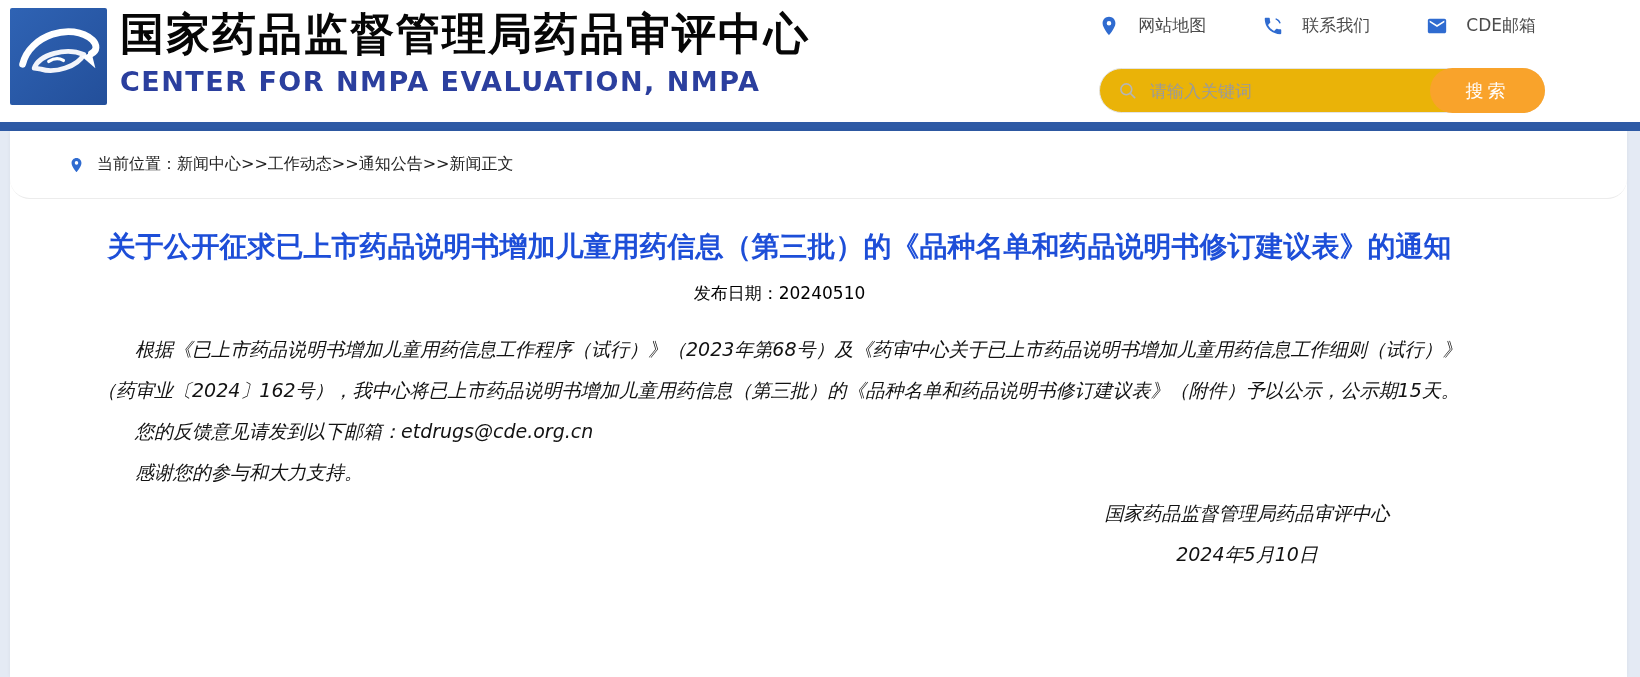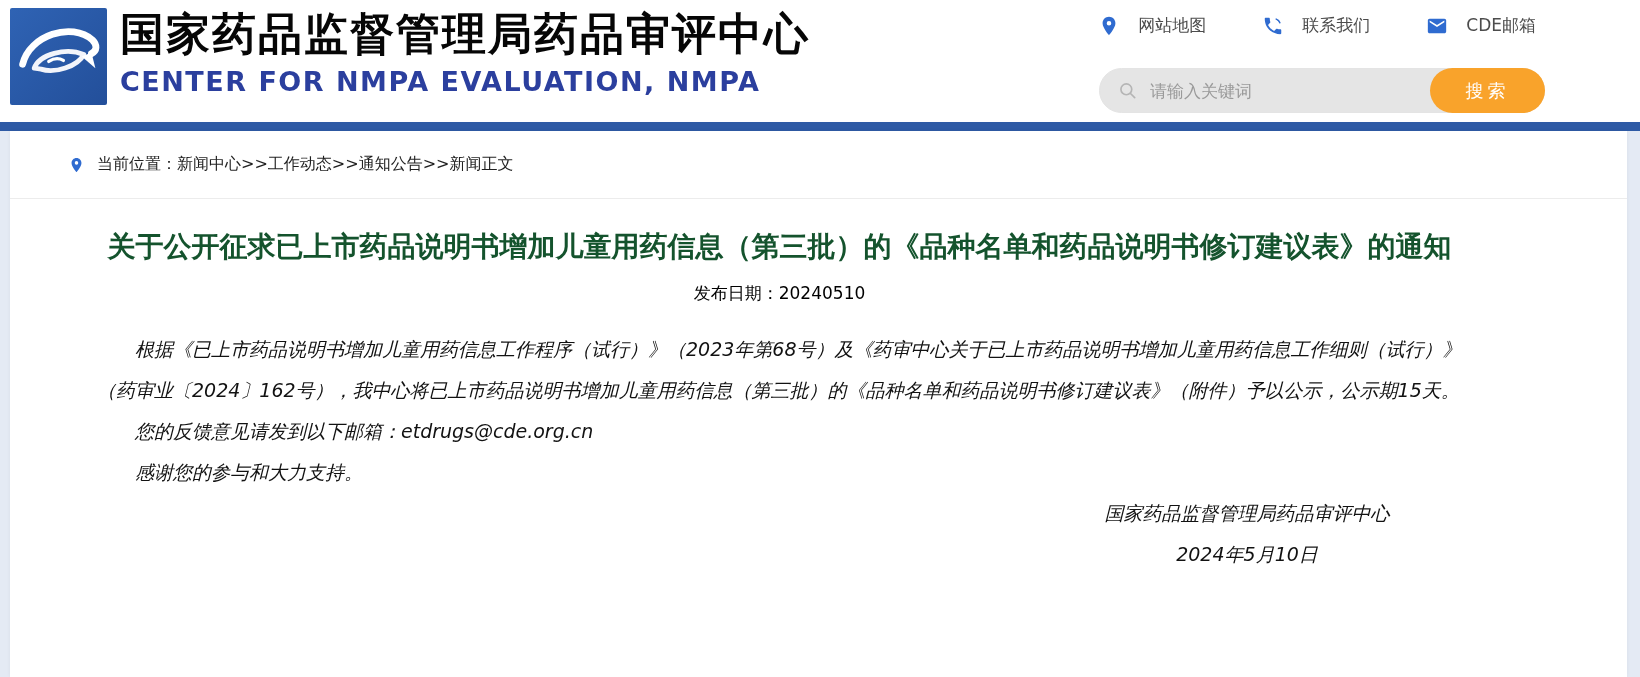--- a/index.html
+++ b/index.html
@@ -40,21 +40,21 @@
   }
   .qlink { display:flex; align-items:center; gap:18px; cursor:pointer; text-decoration:none; }
   .qlink .qicon { width:22px; height:22px; display:inline-flex; }
   .qlink .qicon svg { width:22px; height:22px; }
   .qlink span.qlabel { font-size:17px; color:#4c4c4c; }
 
   .search {
     position:absolute; right:95px; top:68px;
     width:446px; height:45px;
     border:1px solid #e4e4e4; border-radius:23px;
-    background:#e5e5e5;
+    background:#eab308;
     display:flex; align-items:center;
   }
   .search .mag { margin-left:18px; width:20px; height:20px; flex:0 0 auto; }
   .search input {
     flex:1; border:none; outline:none;
     font-size:17px; color:#333; padding:0 10px 0 12px;
     font-family:inherit; background:transparent;
   }
   .search input::placeholder { color:#9a9a9a; }
   .search button {
@@ -74,28 +74,29 @@
     padding:0 13px 0 10px;
   }
   .card {
     background:#fff; width:100%; height:100%;
     box-shadow:0 0 4px rgba(0,0,0,0.05);
   }
   .breadcrumb {
     height:68px; display:flex; align-items:center;
     padding-left:58px; gap:12px;
     border-bottom:1px solid #ececec;
+    border-radius:20px;
   }
   .breadcrumb .bicon { width:17px; height:22px; display:inline-flex; }
   .breadcrumb .btext { font-size:16px; color:#1f1f1f; }
 
   .article { padding:26px 165px 0 87px; }
   .article h2 {
     margin:0; font-size:28px; line-height:43px; font-weight:700;
-    color:#14532d; text-align:center;
+    color:#1d4ed8; text-align:center;
   }
   .pub-date { margin-top:14px; text-align:center; font-size:17px; color:#000000; }
   .body { margin-top:24px; font-size:19px; line-height:41px; color:#121212; }
   .body p { margin:0; text-indent:2em;font-style:italic; }
   .sig { width:430px; margin-left:auto; text-align:center; }
   .sig p { text-indent:0; }
 </style>
 </head>
 <body>
 

